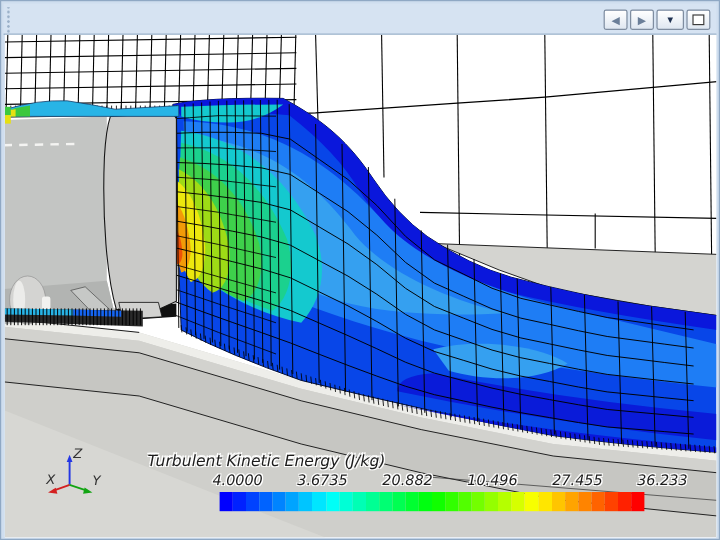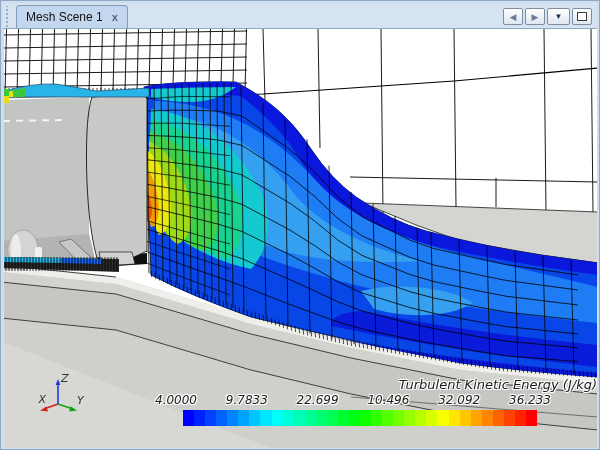--- a/index.html
+++ b/index.html
@@ -18,41 +18,37 @@
   .spacer{flex:1}
   .nav{display:flex;gap:2px;align-items:center;margin:0 5px 3px 0;}
   .btn{width:20px;height:17px;display:flex;align-items:center;justify-content:center;
        background:linear-gradient(#ffffff,#dfe7f1);border:1px solid #7f8da0;border-radius:2px;
        font-size:9px;color:#6b7f99;padding:0;box-sizing:border-box;}
   .btn.wide{width:23px;color:#1d3050;font-size:8px;}
   .sq{display:inline-block;width:8px;height:7px;border:1px solid #3c3c3c;background:#fff;}
   .viewport{position:absolute;left:3px;top:28px;width:593px;height:419px;background:#ffffff;overflow:hidden;}
   .viewport svg{display:block}
   
-  .cb-title{position:absolute;left:119px;top:348px;width:474px;text-align:right;
+  .cb-title{position:absolute;left:119px;top:348px;width:474px;text-align:left;
             font-family:"DejaVu Sans",sans-serif;font-style:italic;font-size:13px;color:#1c1c1c;
             text-shadow:1px 1px 0 #fff,-1px -1px 0 #fff,1px -1px 0 #fff,-1px 1px 0 #fff;}
-  .cb-ticks{position:absolute;left:172px;top:364px;width:354px;height:14px;
+  .cb-ticks{position:absolute;left:194px;top:364px;width:354px;height:14px;
             font-family:"DejaVu Sans",sans-serif;font-style:italic;font-size:12px;color:#1c1c1c;}
   .cb-ticks span{position:absolute;transform:translateX(-50%);white-space:nowrap;
             text-shadow:1px 1px 0 #fff,-1px -1px 0 #fff,1px -1px 0 #fff,-1px 1px 0 #fff;}
   .cb-bar{position:absolute;left:179px;top:381px;width:354px;height:16px;display:flex;}
   .cb-bar div{flex:1;height:100%;}
 </style>
 </head>
 <body>
 
 <div class="app">
 
   <div class="tabbar">
     <div class="grip"></div>
-    <div class="tab">
-      <span class="tab-label">Mesh Scene 1</span>
-      <span class="tab-close">x</span>
-    </div>
     <div class="spacer"></div>
     <div class="nav">
       <button class="btn">
           <span>◀</span>
         </button>
       <button class="btn">
           <span>▶</span>
         </button>
       <button class="btn wide">
           <span>▼</span>
@@ -413,24 +409,24 @@
         <text x="45" y="402" text-anchor="end" fill="#333">X</text>
         <text x="76" y="403" fill="#333">Y</text>
         <text x="60" y="381" fill="#333">Z</text>
       </g>
     </svg>
 
     <div>
       <div class="cb-title">Turbulent Kinetic Energy (J/kg)</div>
       <div class="cb-ticks" id="cb-ticks">
           <span style="left: 0%;">4.0000</span>
-          <span style="left: 20%;">9.7833</span>
-          <span style="left: 39.999%;">22.699</span>
+          <span style="left: 20%;">3.6735</span>
+          <span style="left: 39.999%;">20.882</span>
           <span style="left: 60.001%;">10.496</span>
-          <span style="left: 79.998%;">32.092</span>
+          <span style="left: 79.998%;">27.455</span>
           <span style="left: 100%;">36.233</span>
         </div>
       <div class="cb-bar" id="cb-bar">
           <div style="background: rgb(0, 0, 255);"></div>
           <div style="background: rgb(0, 33, 255);"></div>
           <div style="background: rgb(0, 66, 255);"></div>
           <div style="background: rgb(0, 99, 255);"></div>
           <div style="background: rgb(0, 132, 255);"></div>
           <div style="background: rgb(0, 164, 255);"></div>
           <div style="background: rgb(0, 197, 255);"></div>

